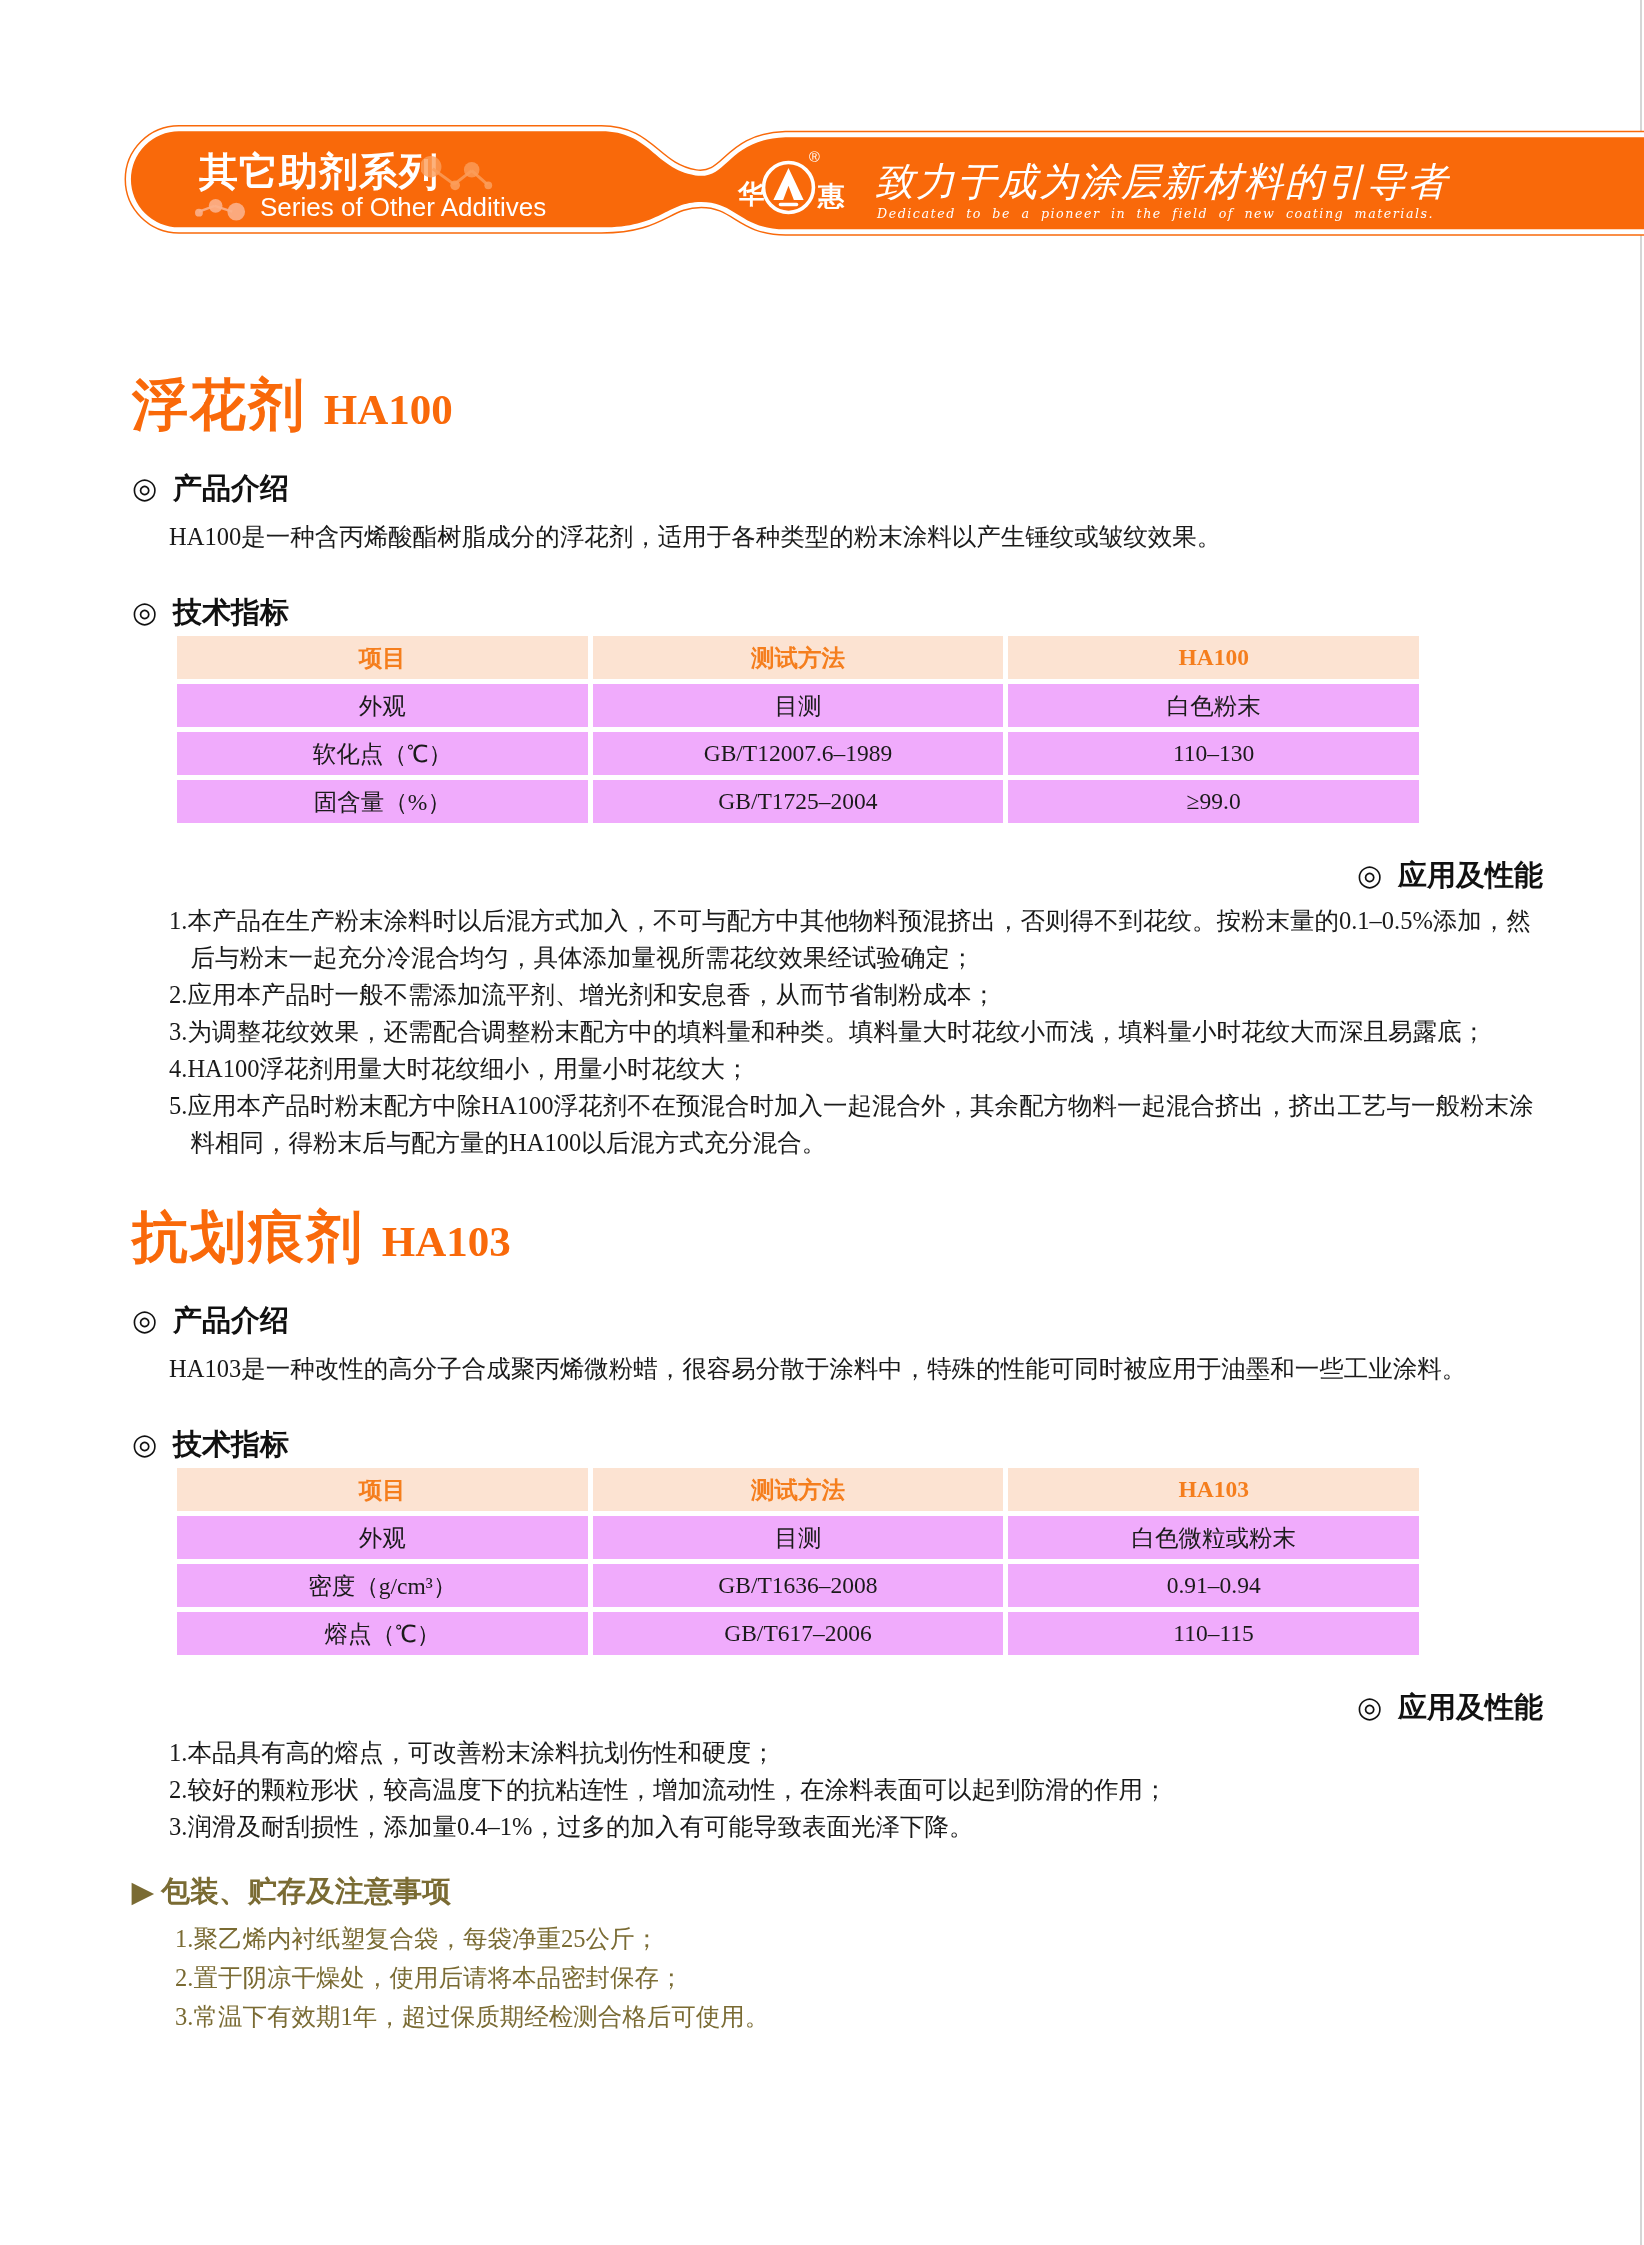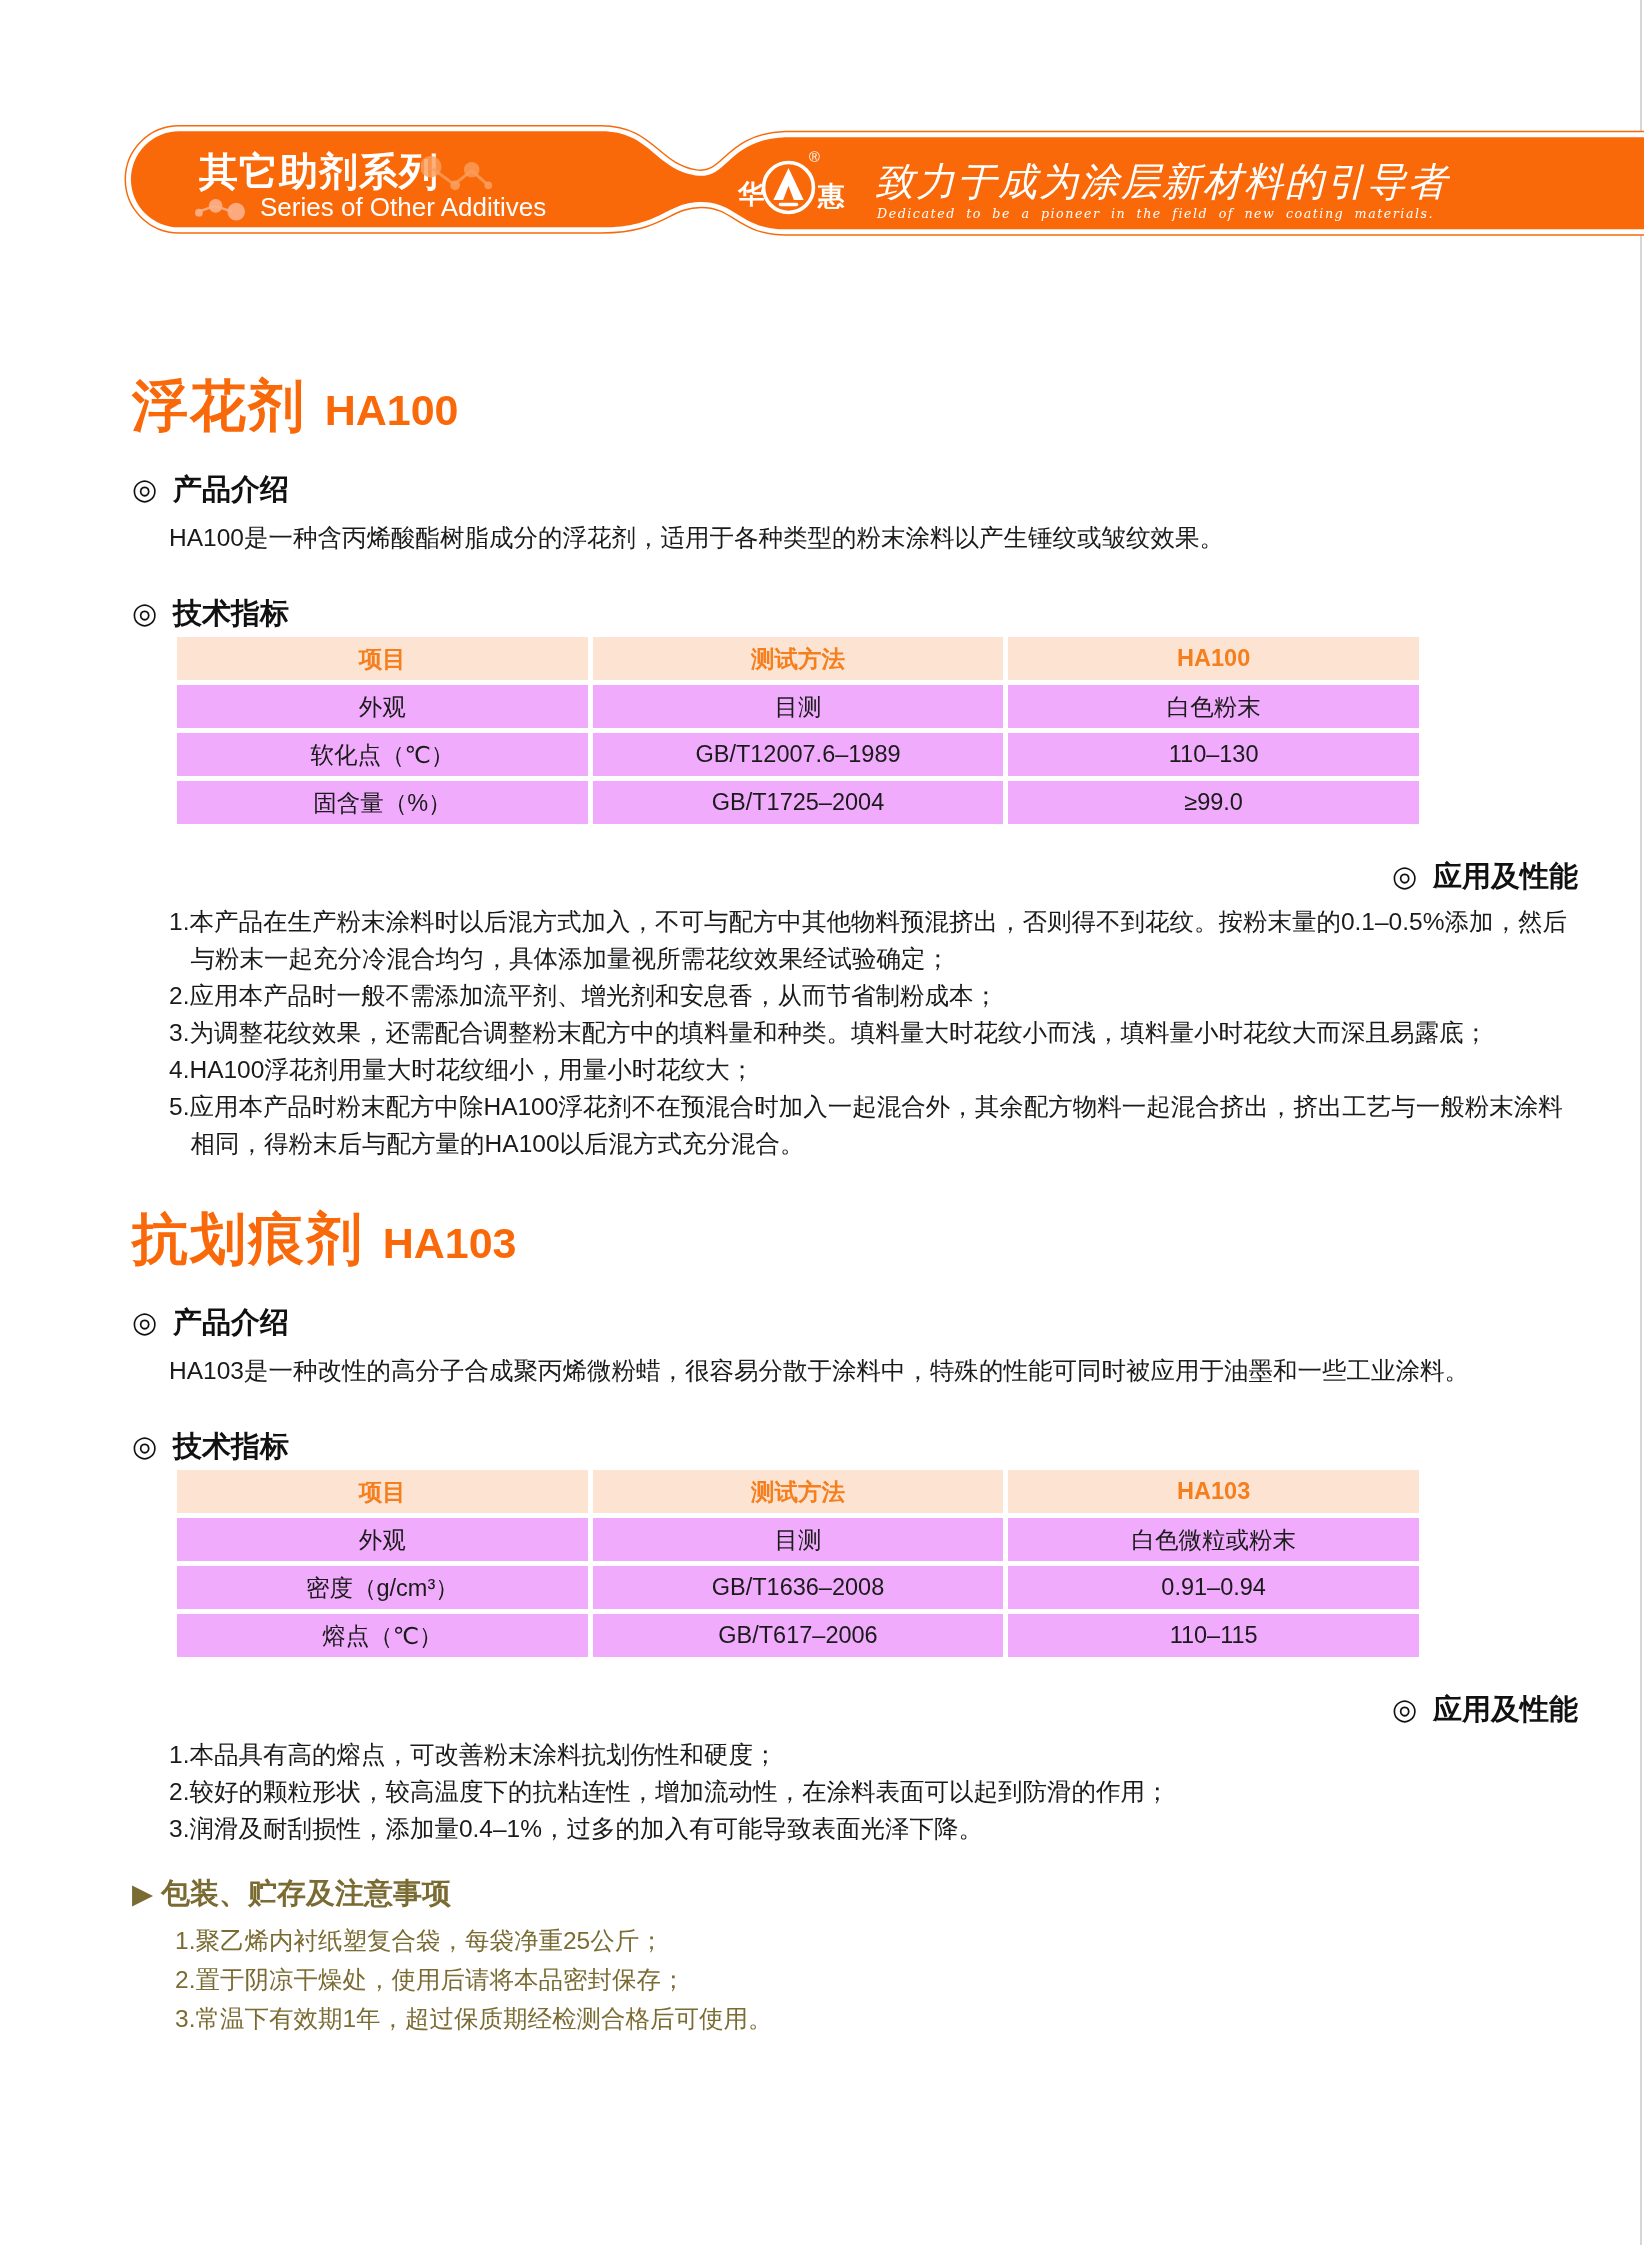--- a/index.html
+++ b/index.html
@@ -29,21 +29,21 @@
     font-family:"DejaVu Serif","Liberation Serif",serif; font-style:italic;
     font-size:39px; color:#fff; white-space:nowrap; letter-spacing:2px;
   }
   .slogan-en {
     position:absolute; left:862px; top:206px; width:510px;
     font-family:"DejaVu Serif","Liberation Serif",serif; font-style:italic;
     font-size:12.7px; color:#fff; letter-spacing:1.5px; word-spacing:4.9px; white-space:nowrap;
   }
 
   
-  .content { position:relative; padding:377px 67px 0 132px; }
+  .content { position:relative; padding:377px 102px 0 132px;font-family:Liberation Serif, serif; }
   .product-title { margin:0; line-height:57px; color:#f9690a; white-space:nowrap; }
   .product-title .cn { font-size:56px; font-weight:bold; letter-spacing:2px; }
   .product-title .code { font-size:43px; font-weight:bold; margin-left:9.8px; }
   .product-title.second { margin-top:48px; }
 
   .sec-h { margin:31px 0 0 0; font-size:29px; font-weight:bold; color:#111; line-height:30px; }
   .sec-h .bullet { font-size:29px; font-weight:normal; margin-right:15.7px; }
   .sec-h.spec { margin-top:43px; }
   .sec-h.app  { margin-top:37px;text-align:right; }
 

